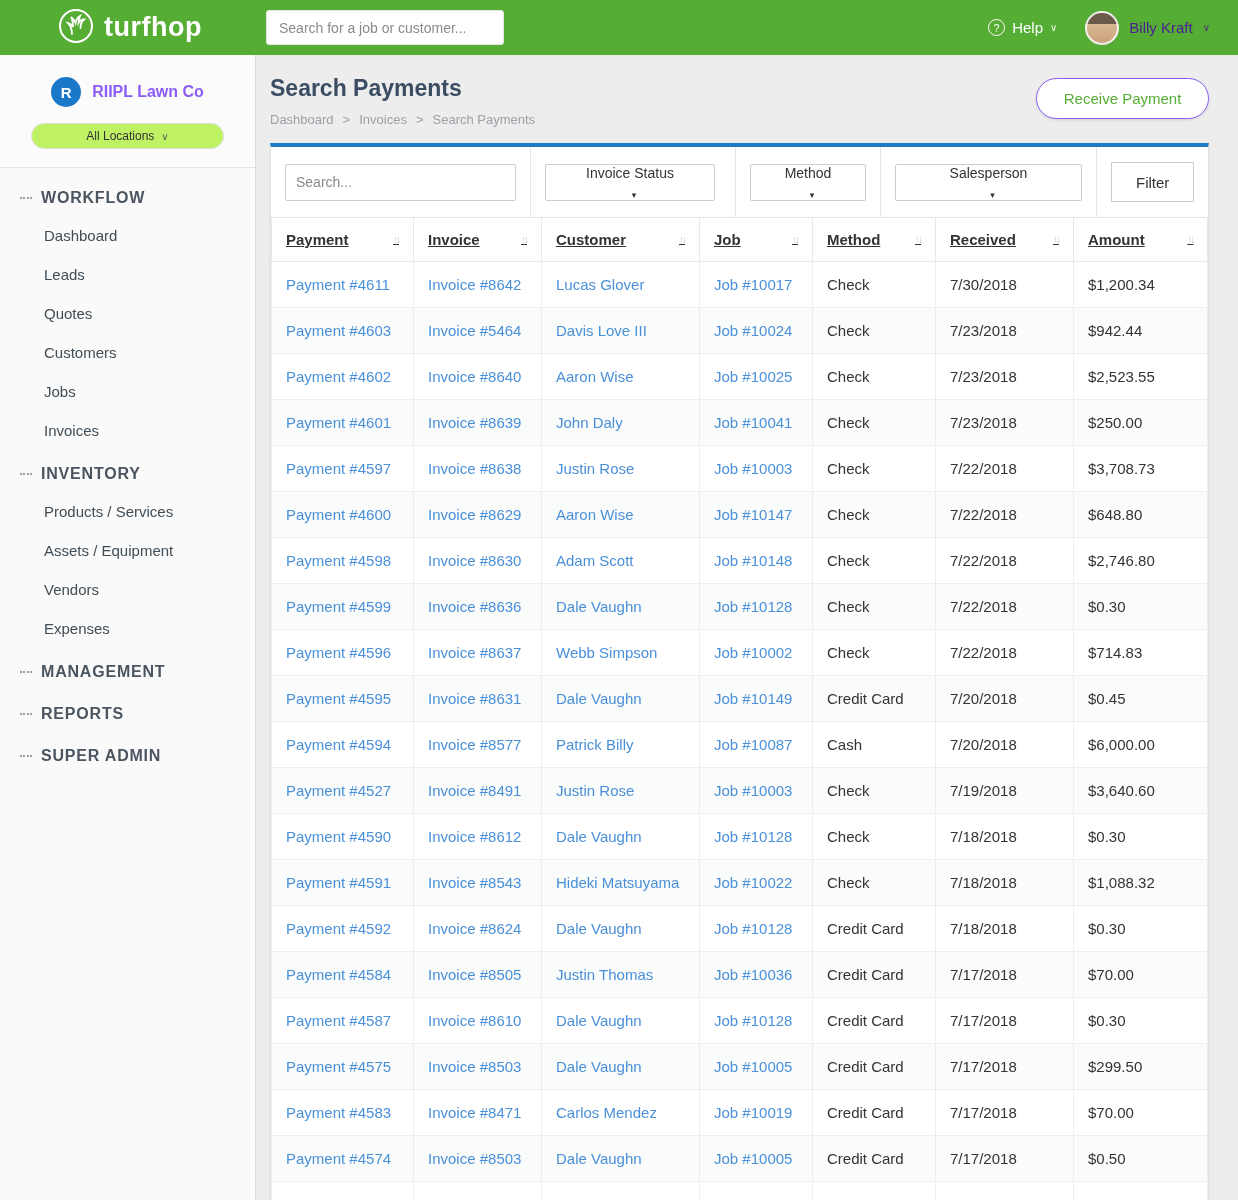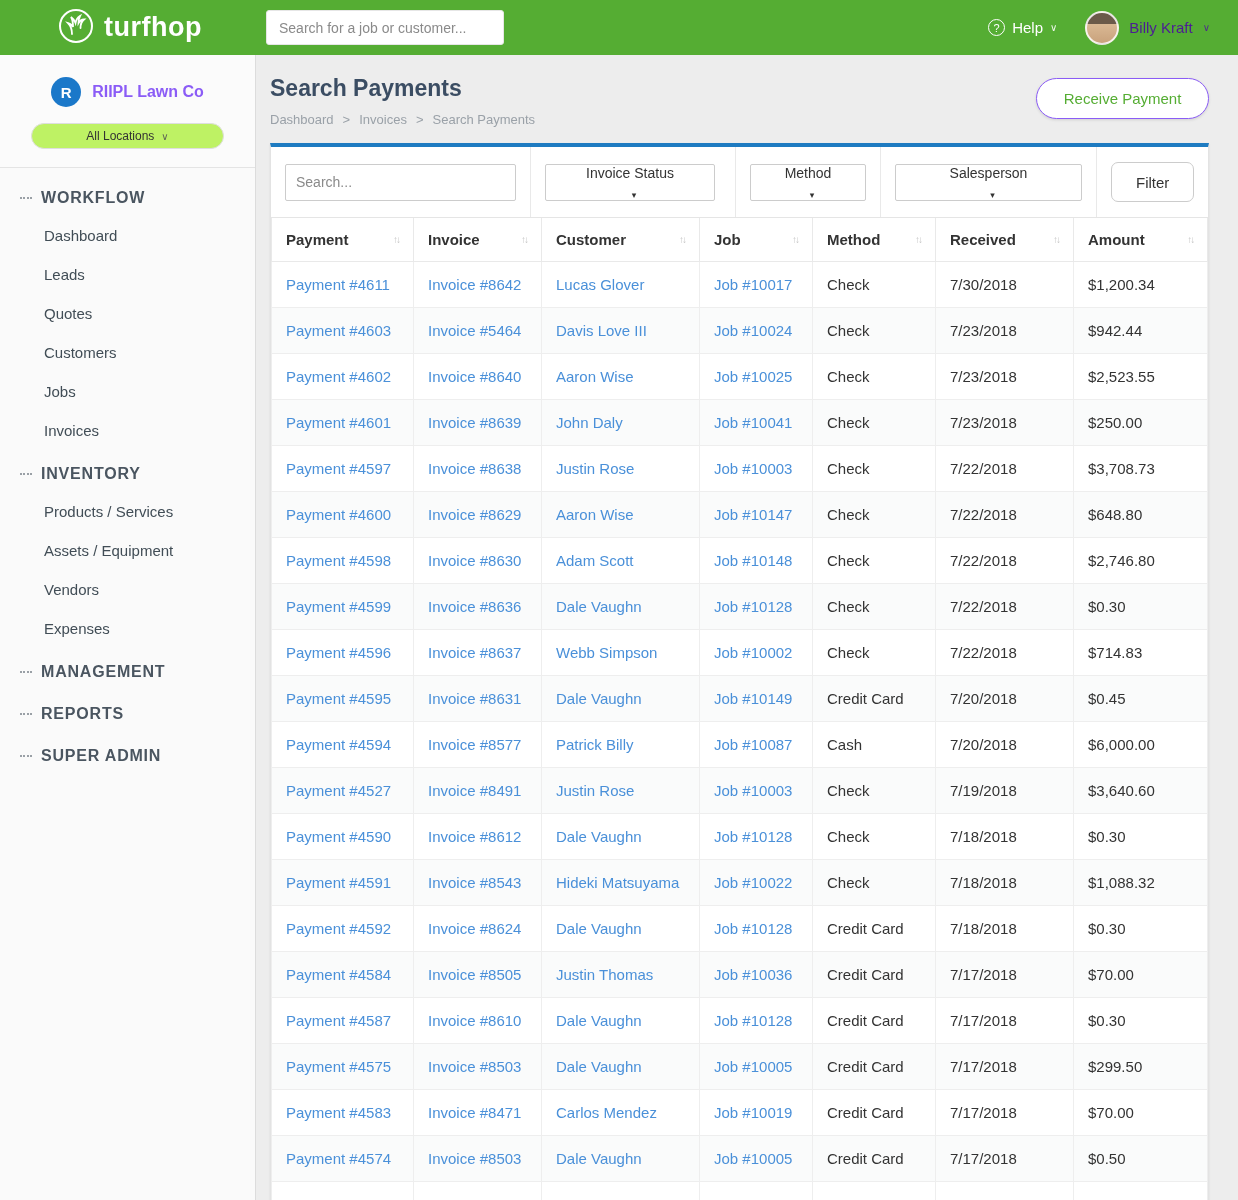--- a/index.html
+++ b/index.html
@@ -61,29 +61,29 @@
   .filter-cell:last-child { border-right:none; flex:1; }
   .fc-1 { width:260px; } .fc-2 { width:205px; } .fc-3 { width:145px; } .fc-4 { width:216px; }
   .filter-search { width:232px; height:37px; border:1px solid #ccc; border-radius:2px; padding:0 10px;
                    font-size:14px; color:#333; outline:none; font-family:inherit; }
   .filter-search::placeholder { color:#8a8a8a; }
   .select { height:37px; border:1px solid #ccc; border-radius:2px; background:#fff; display:flex;
             align-items:center; justify-content:space-between; padding:0 10px; font-size:14px; color:#333;
             cursor:pointer;flex-direction:column; }
   .sel-2 { width:170px; } .sel-3 { width:120px; } .sel-4 { width:190px;text-align:right; }
   .select-caret { font-size:9px; color:#333; margin-left:8px; }
-  .filter-btn { height:40px; padding:0 24px; border:1px solid #ccc; border-radius:7px; background:#fff;
+  .filter-btn { height:40px; padding:0 24px; border:1px solid #ccc; border-radius:0; background:#fff;
                 font-size:15px; color:#333; font-family:inherit; cursor:pointer; }
 
   
   table { width:100%; border-collapse:collapse; table-layout:fixed; }
   col.c1{width:142px;} col.c2{width:128px;} col.c3{width:158px;} col.c4{width:113px;}
   col.c5{width:123px;} col.c6{width:138px;}
   th { text-align:left; padding:13px 14px; font-size:15px; font-weight:bold; color:#333;
-       border:1px solid #e9e9e9; border-top:none; cursor:pointer; }
+       border:1px solid #e9e9e9; border-top:none; cursor:pointer;text-decoration:underline; }
   .th-inner { display:flex; justify-content:space-between; align-items:center; }
   .sort-icon { font-size:10px; color:#c4c4c4; letter-spacing:-2px; }
   td { padding:14px 14px; font-size:15px; color:#333; border:1px solid #eee;
        white-space:nowrap; overflow:hidden; }
   tbody tr:nth-child(even) { background:#fafbfb; }
   td a { color:#4a90d9; text-decoration:none; cursor:pointer; }
 </style>
 </head>
 <body>
 

